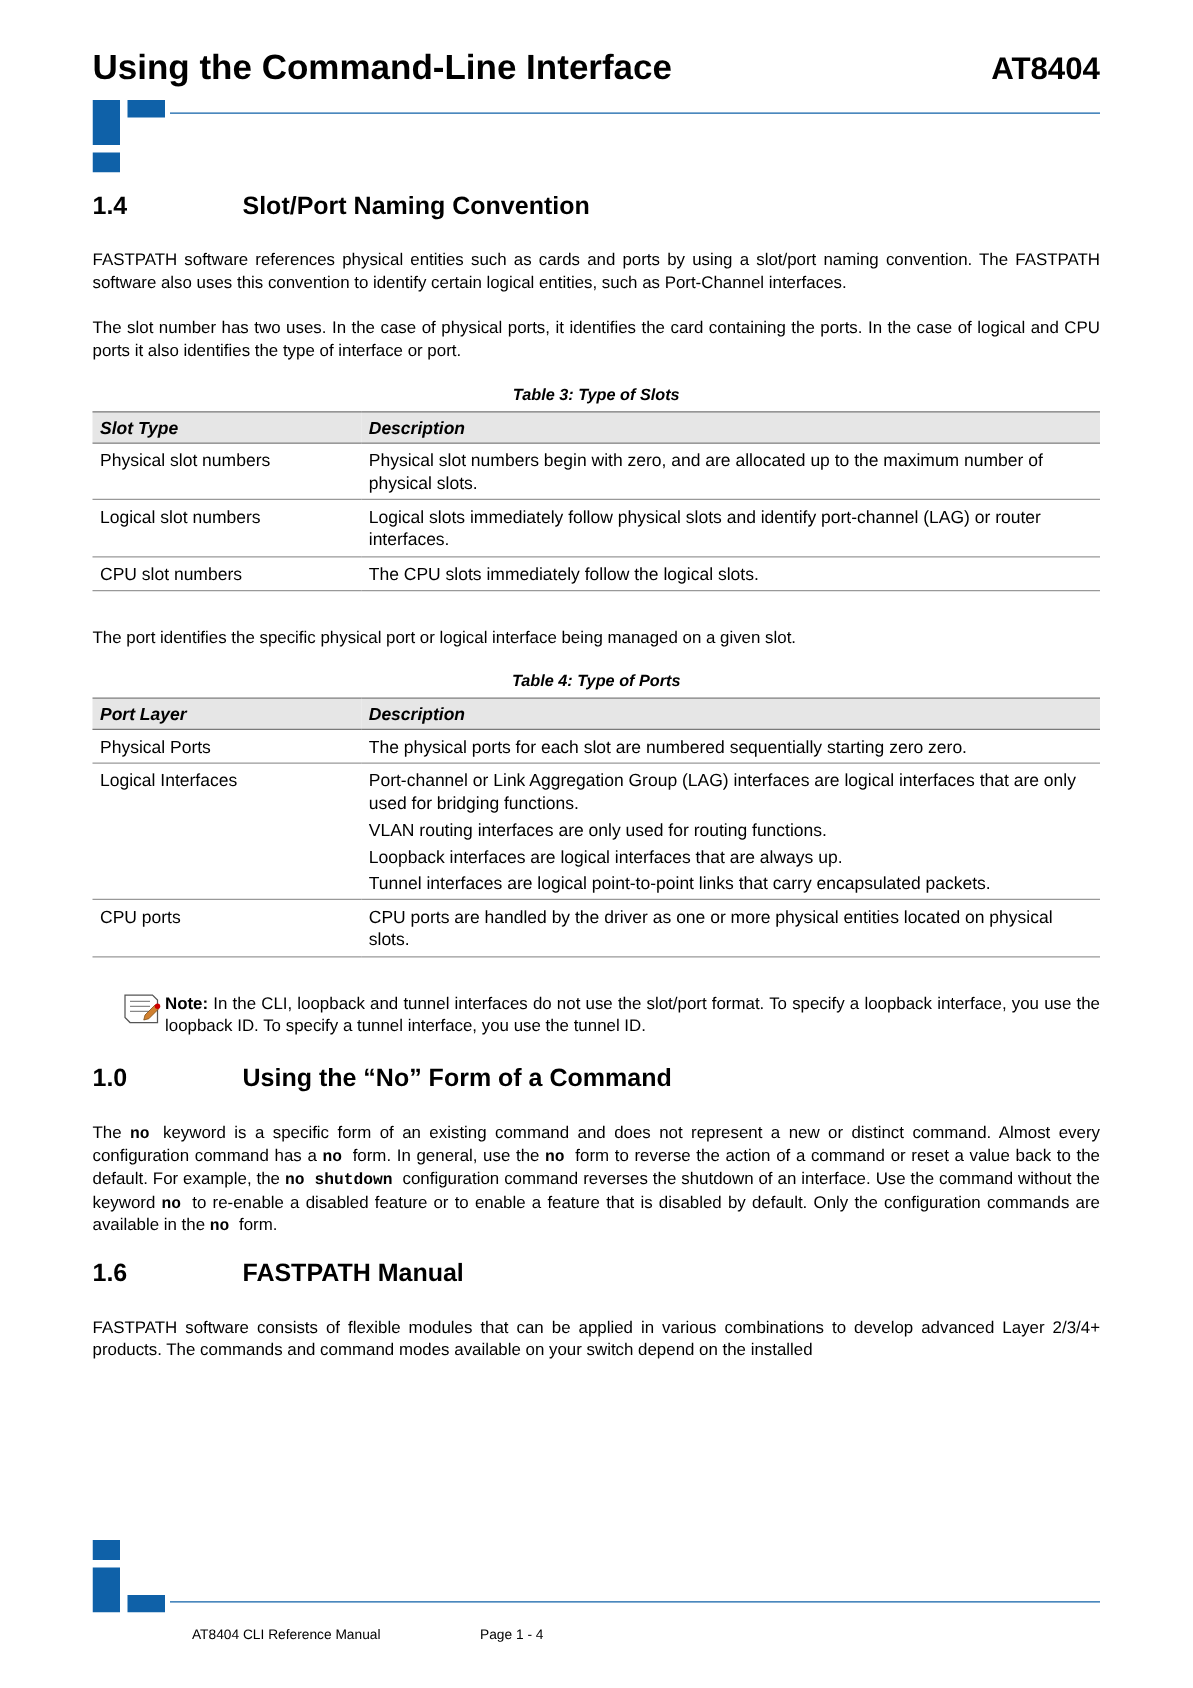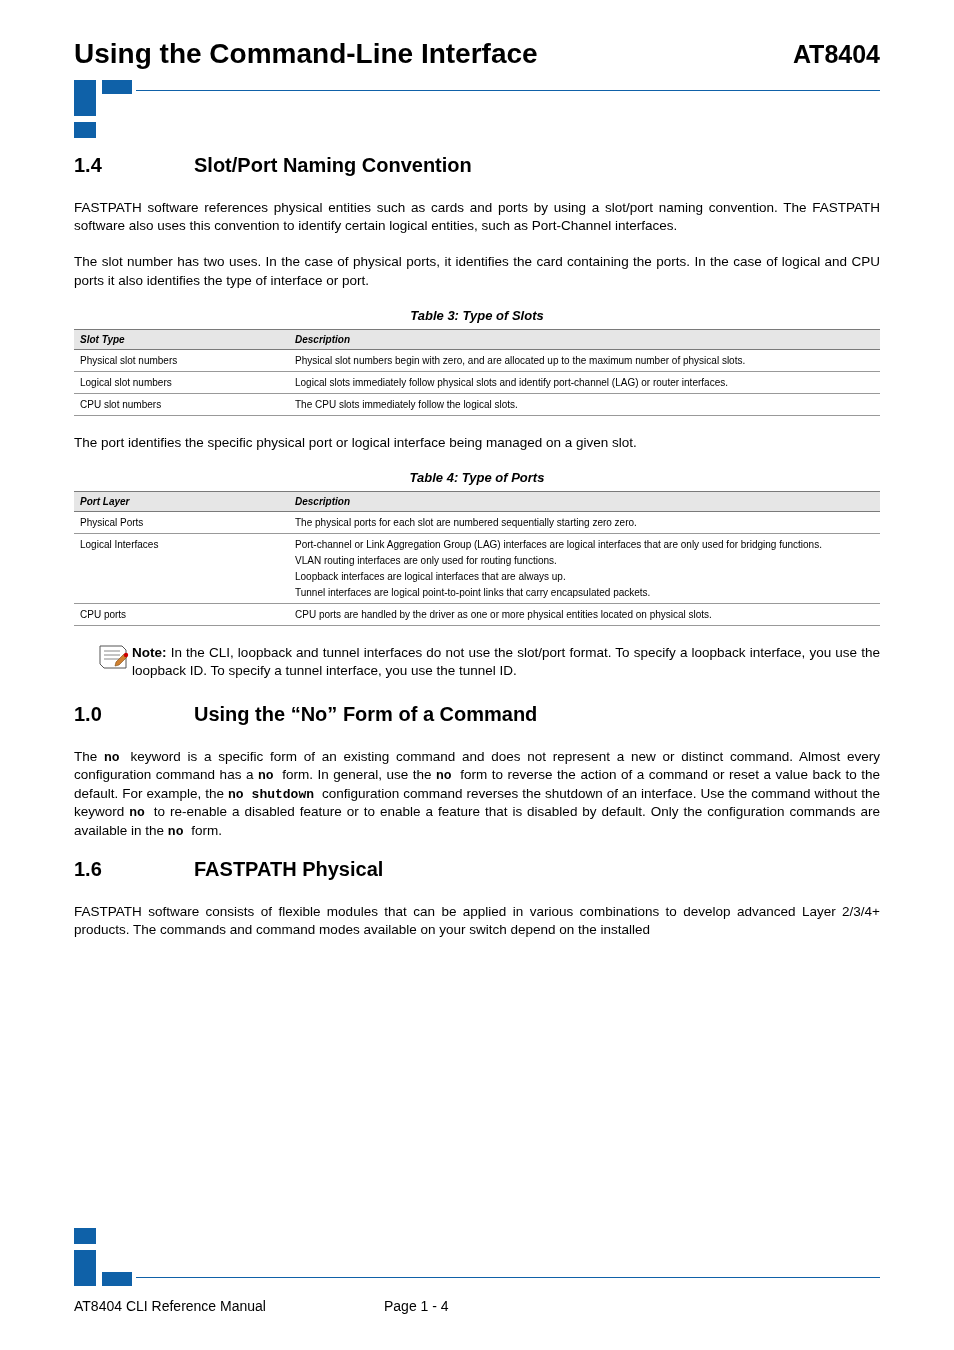--- a/index.html
+++ b/index.html
@@ -68,22 +68,22 @@
     font-size: 13px;
     font-weight: bold;
     font-style: italic;
     text-align: center;
     margin-top: 12px;
     margin-bottom: 6px;
   }
   table {
     width: 100%;
     border-collapse: collapse;
-    font-size: 10px;
-    margin-bottom: 18px;
+    font-size: 14px;
+    margin-bottom: 28px;
   }
   thead tr {
     background: #e6e6e6;
     border-top: 1px solid #7a7a7a;
     border-bottom: 1px solid #7a7a7a;
   }
   thead th {
     text-align: left;
     font-weight: bold;
     font-style: italic;
@@ -125,22 +125,23 @@
   .footer-logo .hr-blue2 {
     position: absolute;
     left: 62px;
     right: 0;
     bottom: 10px;
     height: 1px;
     background: #0f61a8;
   }
   .footer-text-row {
     display: flex;
-    font-size: 14px;
+    font-size: 11px;
     margin-top: 10px;
+    text-align: center;
   }
   .footer-left { flex: 0 0 310px; }
   .footer-center { }
   .sub-desc { display:block; margin-top:3px; }
 </style>
 </head>
 <body>
 
 <div class="page">
 
@@ -236,21 +237,21 @@
     <div class="section-num">1.0</div>
     <div class="section-title">Using the “No” Form of a Command</div>
   </div>
 
   <p class="body-text">
     <span>The </span><span class="mono"> no </span><span>keyword is a specific form of an existing command and does not represent a new or distinct command. Almost every configuration command has a </span><span class="mono">no </span><span>form. In general, use the </span><span class="mono">no </span><span>form to reverse the action of a command or reset a value back to the default. For example, the </span><span class="mono">no shutdown </span><span> configuration command reverses the shutdown of an interface. Use the command without the keyword </span><span class="mono"> no </span><span>to re-enable a disabled feature or to enable a feature that is disabled by default. Only the configuration commands are available in the </span><span class="mono">no </span><span>form.</span>
   </p>
 
   <div class="section-heading">
     <div class="section-num">1.6</div>
-    <div class="section-title">FASTPATH Physical</div>
+    <div class="section-title">FASTPATH Manual</div>
   </div>
 
   <p class="body-text">FASTPATH software consists of flexible modules that can be applied in various combinations to develop advanced Layer 2/3/4+ products. The commands and command modes available on your switch depend on the installed</p>
 
 </div>
 
 <div class="footer">
   <div class="footer-logo">
     <svg width="58" height="58" viewBox="0 0 58 58">
       <rect x="0" y="0" width="22" height="16" fill="#0f61a8"></rect>

